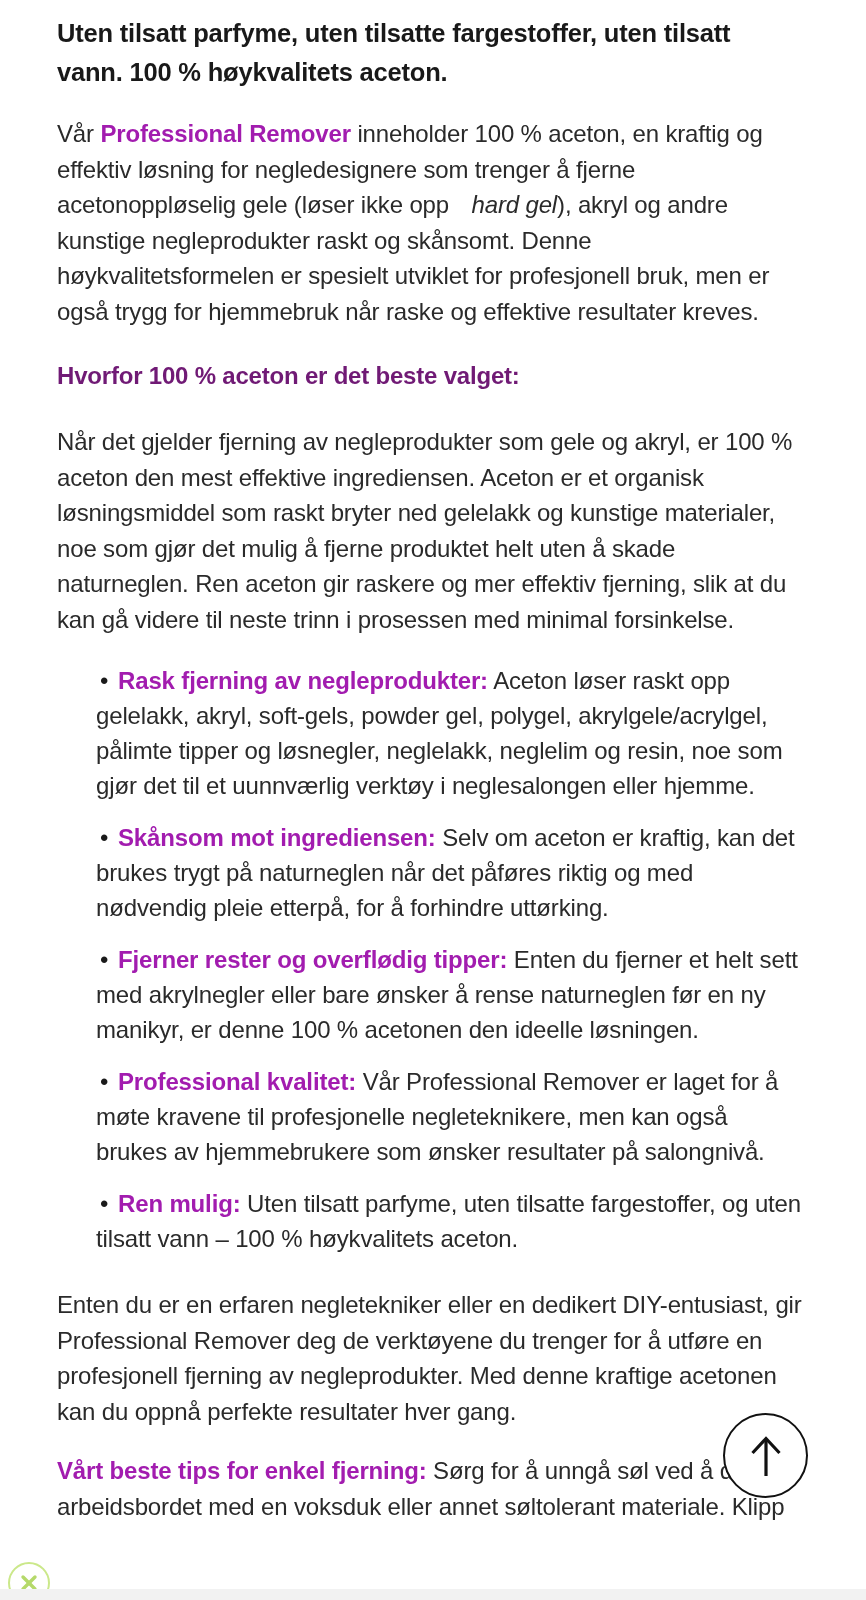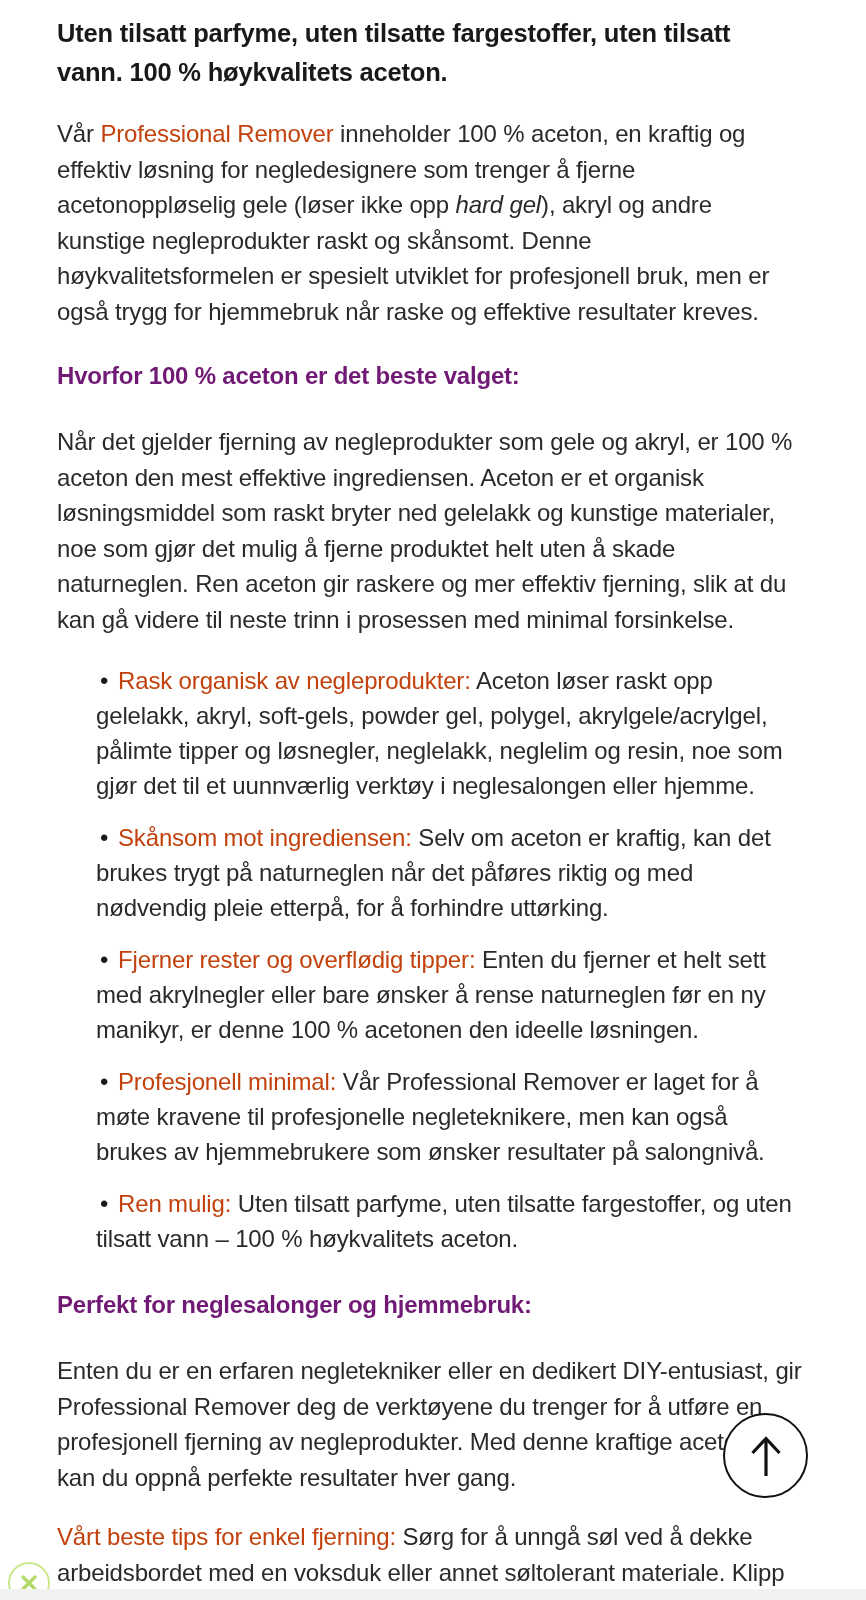--- a/index.html
+++ b/index.html
@@ -61,22 +61,22 @@
     font-size: 24px;
     font-weight: bold;
     line-height: 34px;
     letter-spacing: -0.2px;
     margin: 0;
     color: #701a75;
   }
   h3.sub-heading.gap-top { margin-top: 30px; }
   h3.sub-heading.gap-top-lg { margin-top: 32px; }
 
-  .bold-inline { font-weight: normal; color: #c2410c; }
-  .italic-inline { font-style: italic; }
+  .bold-inline { font-weight: bold; color: #a21caf; }
+  .italic-inline { font-style: italic; margin-left: 16px; }
 
   
   ul.feature-list {
     list-style: none;
     margin: 0;
     padding: 0;
     margin-top: 26px;
   }
   ul.feature-list > li {
     position: relative;
@@ -156,33 +156,32 @@
 
     <p class="body-par gap-lead"><span>Vår </span><span class="bold-inline">Professional Remover</span><span> inneholder 100 % aceton, en kraftig og effektiv løsning for negledesignere som trenger å fjerne acetonoppløselig gele (løser ikke opp </span><span class="italic-inline">hard gel</span><span>), akryl og andre kunstige negleprodukter raskt og skånsomt. Denne høykvalitetsformelen er spesielt utviklet for profesjonell bruk, men er også trygg for hjemmebruk når raske og effektive resultater kreves.</span></p>
 
     <h3 class="sub-heading gap-top">Hvorfor 100 % aceton er det beste valget:</h3>
 
     <p class="body-par gap-after-head">Når det gjelder fjerning av negleprodukter som gele og akryl, er 100 % aceton den mest effektive ingrediensen. Aceton er et organisk løsningsmiddel som raskt bryter ned gelelakk og kunstige materialer, noe som gjør det mulig å fjerne produktet helt uten å skade naturneglen. Ren aceton gir raskere og mer effektiv fjerning, slik at du kan gå videre til neste trinn i prosessen med minimal forsinkelse.</p>
 
 
     <ul class="feature-list">
 
-      <li><span class="bullet-dot">•</span><span class="bold-inline">Rask organisk av negleprodukter:</span><span> Aceton løser raskt opp gelelakk, akryl, soft-gels, powder gel, polygel, akrylgele/acrylgel, pålimte tipper og løsnegler, neglelakk, neglelim og resin, noe som gjør det til et uunnværlig verktøy i neglesalongen eller hjemme.</span></li>
+      <li><span class="bullet-dot">•</span><span class="bold-inline">Rask fjerning av negleprodukter:</span><span> Aceton løser raskt opp gelelakk, akryl, soft-gels, powder gel, polygel, akrylgele/acrylgel, pålimte tipper og løsnegler, neglelakk, neglelim og resin, noe som gjør det til et uunnværlig verktøy i neglesalongen eller hjemme.</span></li>
 
       <li><span class="bullet-dot">•</span><span class="bold-inline">Skånsom mot ingrediensen:</span><span> Selv om aceton er kraftig, kan det brukes trygt på naturneglen når det påføres riktig og med nødvendig pleie etterpå, for å forhindre uttørking.</span></li>
 
       <li><span class="bullet-dot">•</span><span class="bold-inline">Fjerner rester og overflødig tipper:</span><span> Enten du fjerner et helt sett med akrylnegler eller bare ønsker å rense naturneglen før en ny manikyr, er denne 100 % acetonen den ideelle løsningen.</span></li>
 
-      <li><span class="bullet-dot">•</span><span class="bold-inline">Profesjonell minimal:</span><span> Vår Professional Remover er laget for å møte kravene til profesjonelle negleteknikere, men kan også brukes av hjemmebrukere som ønsker resultater på salongnivå.</span></li>
+      <li><span class="bullet-dot">•</span><span class="bold-inline">Professional kvalitet:</span><span> Vår Professional Remover er laget for å møte kravene til profesjonelle negleteknikere, men kan også brukes av hjemmebrukere som ønsker resultater på salongnivå.</span></li>
 
       <li><span class="bullet-dot">•</span><span class="bold-inline">Ren mulig:</span><span> Uten tilsatt parfyme, uten tilsatte fargestoffer, og uten tilsatt vann – 100 % høykvalitets aceton.</span></li>
 
     </ul>
 
-    <h3 class="sub-heading gap-top-lg">Perfekt for neglesalonger og hjemmebruk:</h3>
 
     <p class="body-par gap-after-head">Enten du er en erfaren negletekniker eller en dedikert DIY-entusiast, gir Professional Remover deg de verktøyene du trenger for å utføre en profesjonell fjerning av negleprodukter. Med denne kraftige acetonen kan du oppnå perfekte resultater hver gang.</p>
 
     <p class="body-par gap-lead"><span class="bold-inline">Vårt beste tips for enkel fjerning:</span><span> Sørg for å unngå søl ved å dekke arbeidsbordet med en voksduk eller annet søltolerant materiale. Klipp</span></p>
 
   </div>
 
   <div class="scroll-top-btn">
     <span>
       <svg width="40" height="44" viewBox="0 0 40 44" aria-hidden="true">

